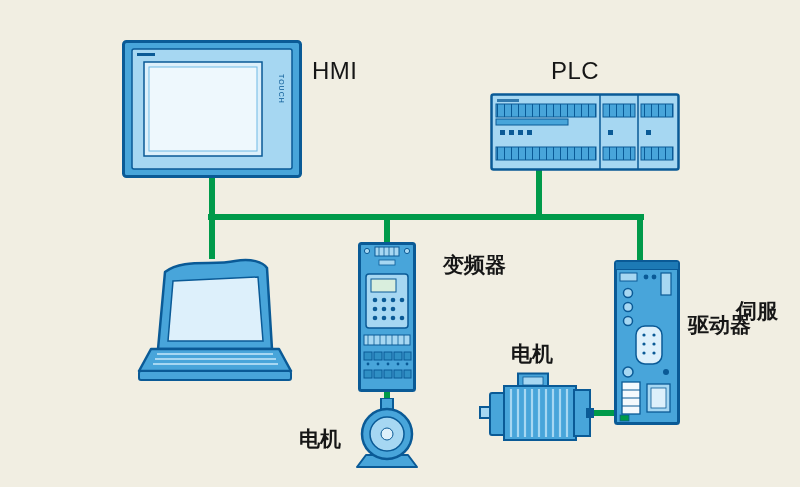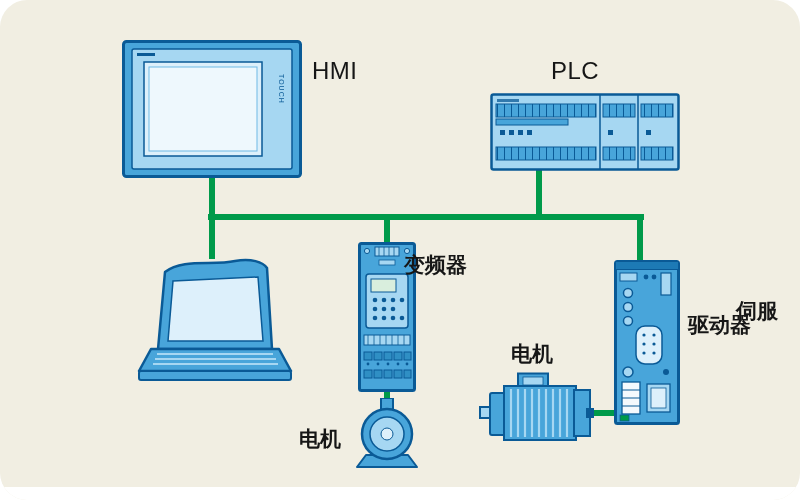--- a/index.html
+++ b/index.html
@@ -2,21 +2,20 @@
 <html style="--background: #f1eee2; --network-green: #009a4a; --device-blue: #48a5da; --device-light-blue: #a6d7f2; --device-panel: #ddf0fb; --device-outline: #0a5a96; --label-text: #161616; --lcd-green: #d9eedd;"><head>
 <meta charset="utf-8">
 <style>
   html,body{margin:0;padding:0;}
   .stage{
     position:relative;
     width:800px;height:500px;
     background:var(--background,#f1eee2);
     overflow:hidden;
     font-family:"Liberation Sans", sans-serif;
-    border-radius:27px;
   }
   .net{position:absolute;background:var(--network-green,#009a4a);}
   .dev{position:absolute;}
   .dev svg{display:block;width:100%;height:100%;}
   .lbl{
     position:absolute;
     color:var(--label-text,#161616);
     white-space:nowrap;
     line-height:1.1;
   }
@@ -196,20 +195,20 @@
       <path d="M8 130 H26 M8 138 H26 M8 146 H26" stroke="var(--device-outline)" stroke-width="1"></path>
       <rect x="33" y="124" width="23" height="28" fill="var(--device-light-blue)" stroke="var(--device-outline)" stroke-width="1.3"></rect>
       <rect x="37" y="128" width="15" height="20" fill="var(--device-panel)" stroke="var(--device-outline)" stroke-width="0.8"></rect>
       <rect x="6" y="155" width="9" height="6" fill="var(--network-green)" stroke="var(--device-outline)" stroke-width="0.8"></rect>
       <circle cx="52" cy="112" r="3" fill="var(--device-outline)"></circle>
     </svg>
   </div>
 
   <span class="lbl lbl-en" style="left:312px;top:58px;">HMI</span>
   <span class="lbl lbl-en" style="left:535px;top:58px;margin-left:16px;">PLC</span>
-  <span class="lbl lbl-cn" style="left:404px;top:253px;">变频器</span>
+  <span class="lbl lbl-cn" style="left:443px;top:253px;">变频器</span>
   <span class="lbl lbl-cn" style="left:299px;top:427px;">电机</span>
   <span class="lbl lbl-cn" style="left:511px;top:342px;">电机</span>
   <span class="lbl lbl-cn" style="left:688px;top:299px;margin-left:48px;">伺服</span>
   <span class="lbl lbl-cn" style="left:688px;top:315px;font-family:Liberation Mono, monospace;">驱动器</span>
 
   <div class="bottom-strip"></div>
 </div>
 
 </body></html>

